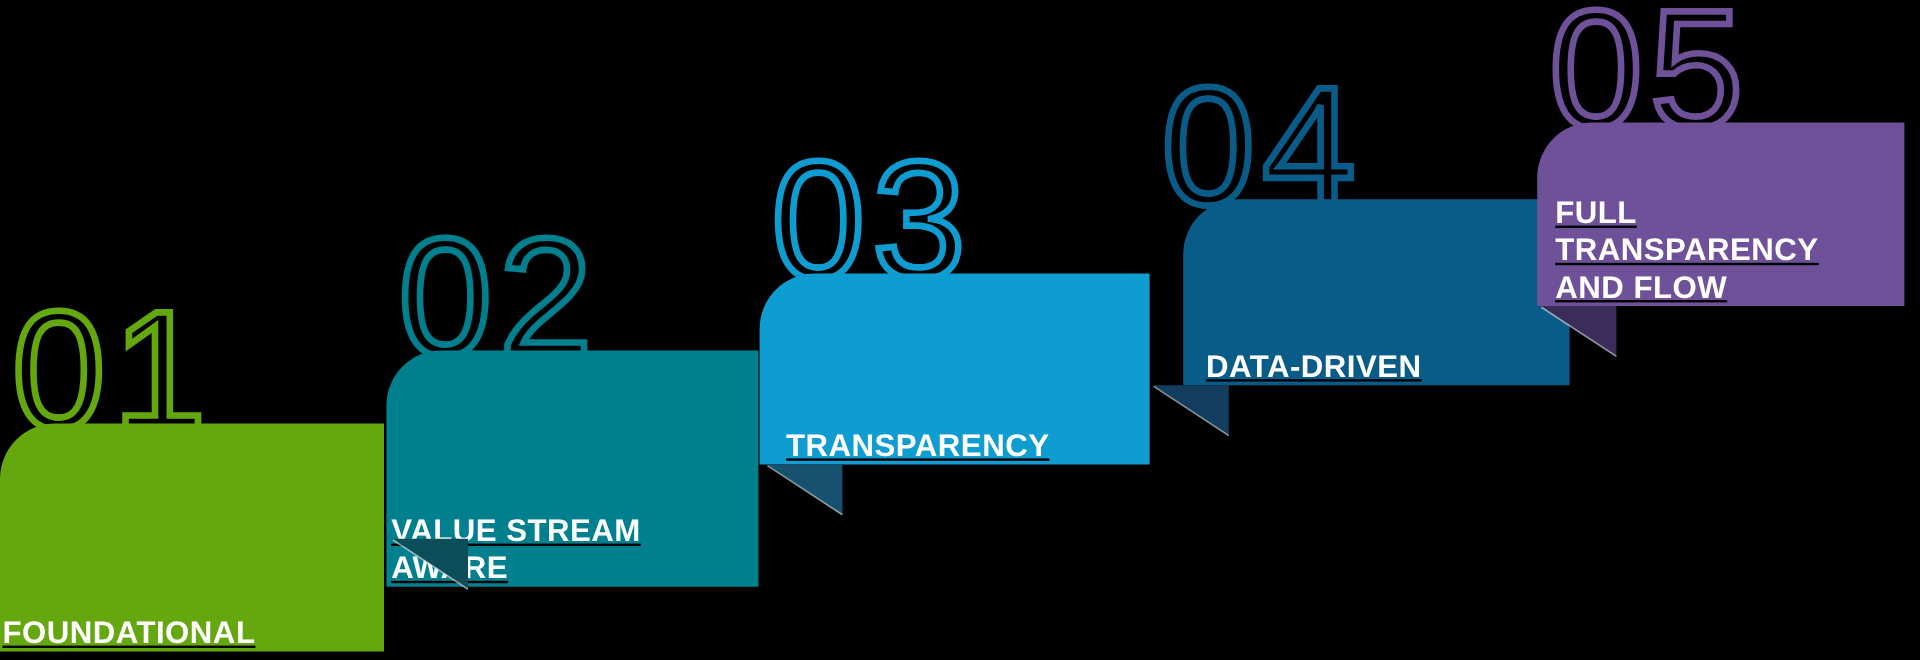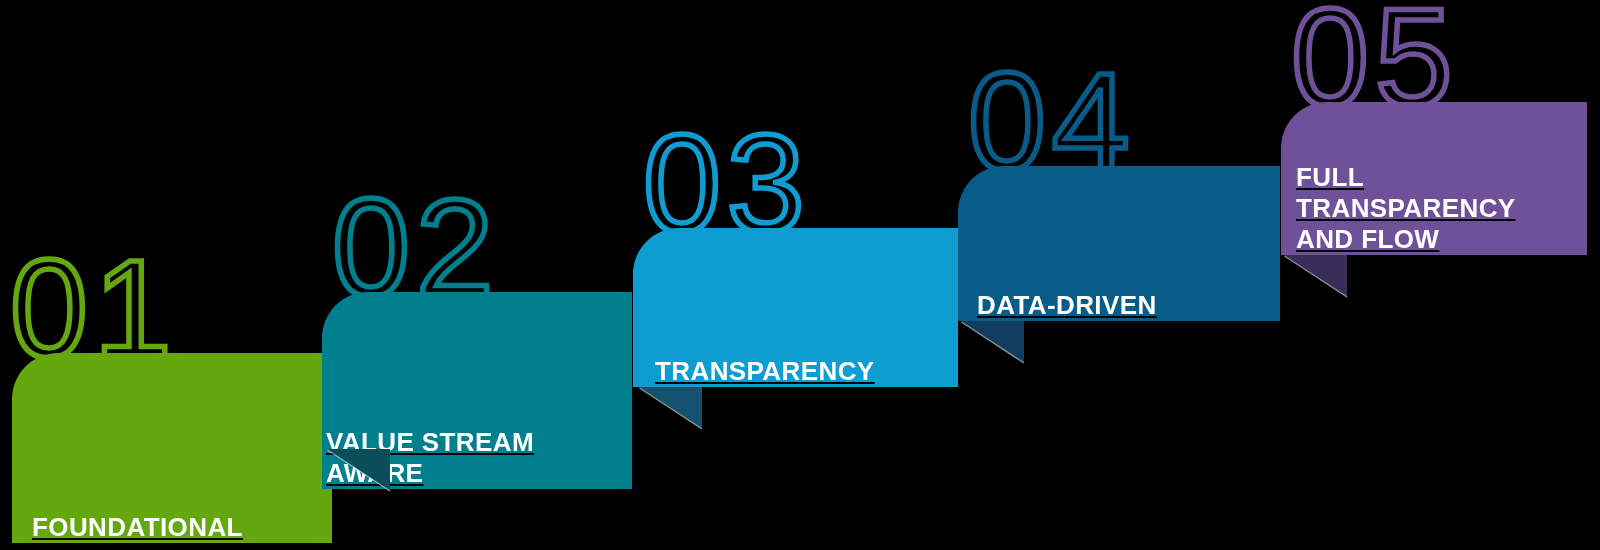--- a/index.html
+++ b/index.html
@@ -63,32 +63,32 @@
     height: 42px;
     overflow: visible;
   }
   .tail polygon { fill: var(--tail); }
   .tail line {
     stroke: rgba(210, 216, 220, 0.65);
     stroke-width: 1.4;
   }
 
   
-  .s1 .box { left: 0px;    top: 353px; width: 320px; height: 190px; padding-left: 20px; margin-left: 12px; }
+  .s1 .box { left: 0px;    top: 353px; width: 320px; height: 190px; padding-left: 2px; }
   .s1 .num { left: 6px;    top: 221px; }
 
   .s2 .box { left: 322px;  top: 292px; width: 310px; height: 197px; padding-left: 4px; }
   .s2 .num { left: 328px;  top: 160px; }
   .s2 .tail { left: 327px; top: 449px; }
 
   .s3 .box { left: 633px;  top: 228px; width: 325px; height: 159px; padding-left: 22px; }
   .s3 .num { left: 639px;  top: 96px; }
   .s3 .tail { left: 639px; top: 387px; }
 
-  .s4 .box { left: 958px;  top: 166px; width: 322px; height: 155px; padding-left: 19px; }
+  .s4 .box { left: 986px;  top: 166px; width: 322px; height: 155px; padding-left: 19px; }
   .s4 .num { left: 964px;  top: 34px; }
   .s4 .tail { left: 961px; top: 321px; }
 
   .s5 .box { left: 1281px; top: 102px; width: 306px; height: 153px; padding-left: 15px; }
   .s5 .num { left: 1287px; top: -30px; }
   .s5 .tail { left: 1284px; top: 255px; }
 </style>
 </head>
 <body>
 

